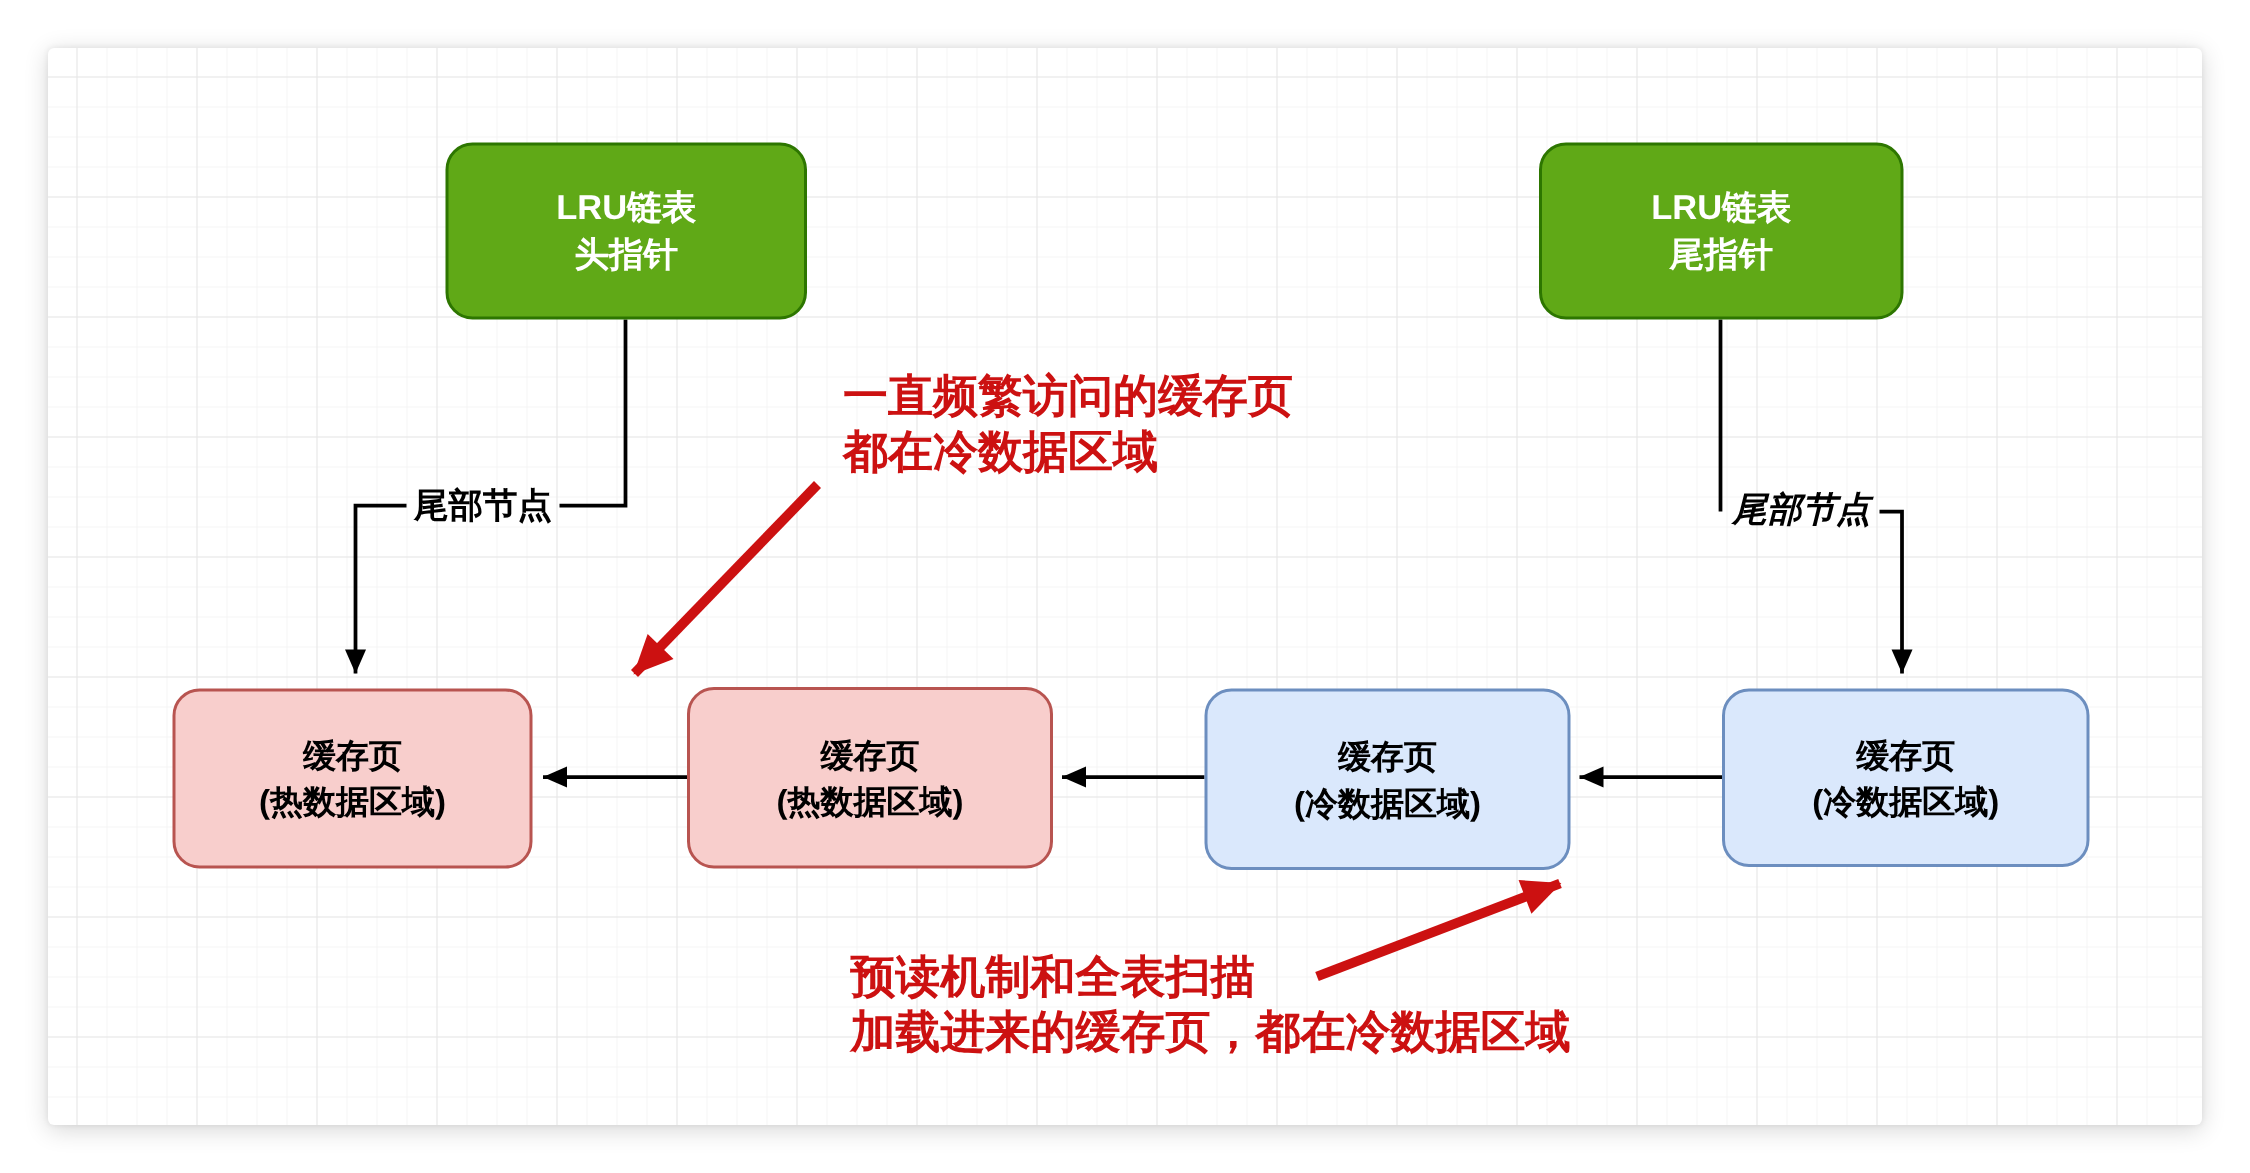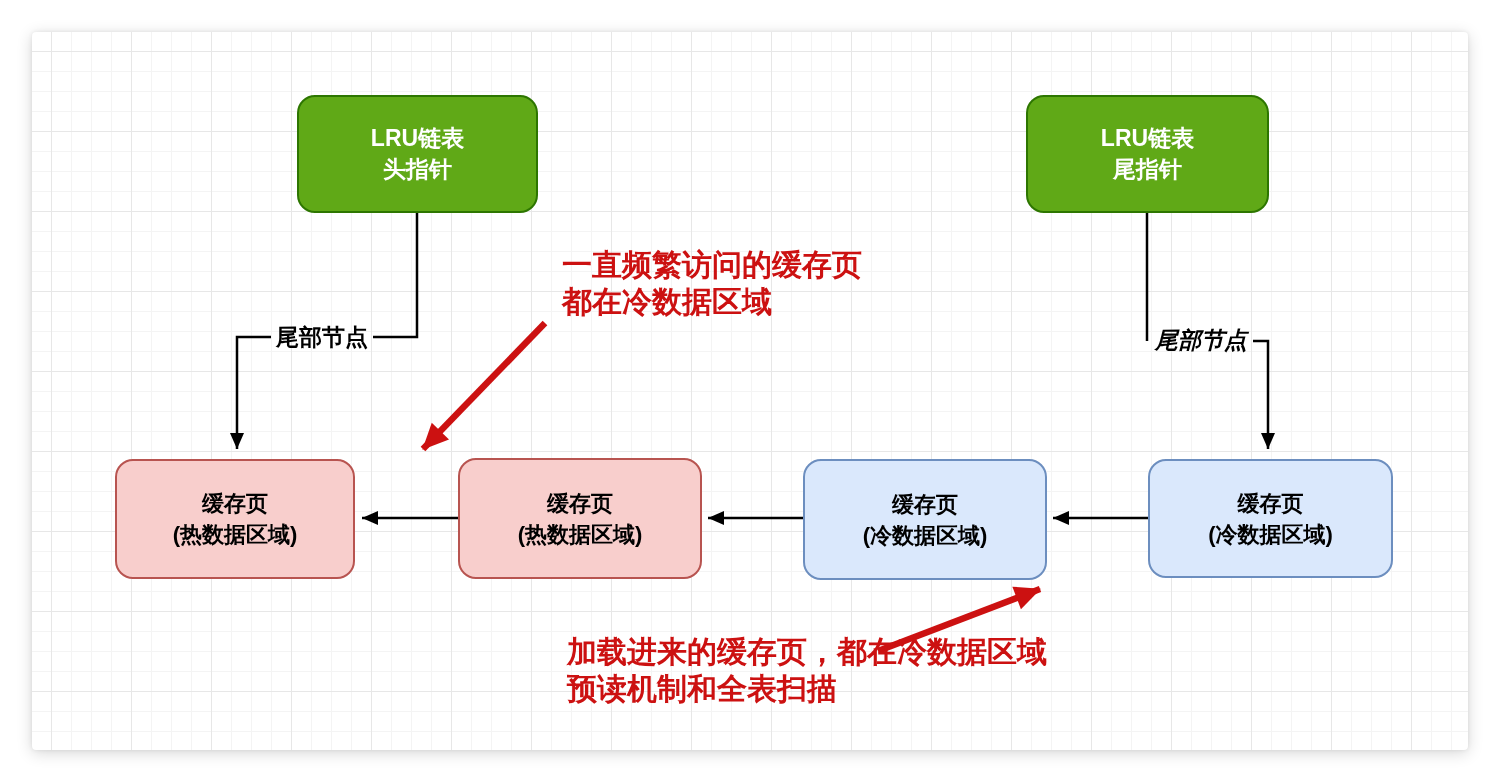--- a/index.html
+++ b/index.html
@@ -147,17 +147,17 @@
 
   <div class="edge-label" style="left:290px; top:305px;">尾部节点</div>
   <div class="edge-label" style="left:1169px; top:308px;font-style:italic;">尾部节点</div>
 
   <div class="annotation" style="left:530px; top:214px;">
     <div>一直频繁访问的缓存页</div>
     <div>都在冷数据区域</div>
   </div>
 
   <div class="annotation" style="left:535px; top:601px;">
+    <div>预读机制和全表扫描</div>
     <div>加载进来的缓存页，都在冷数据区域</div>
-    <div>预读机制和全表扫描</div>
   </div>
 
 </div>
 
 </body></html>

